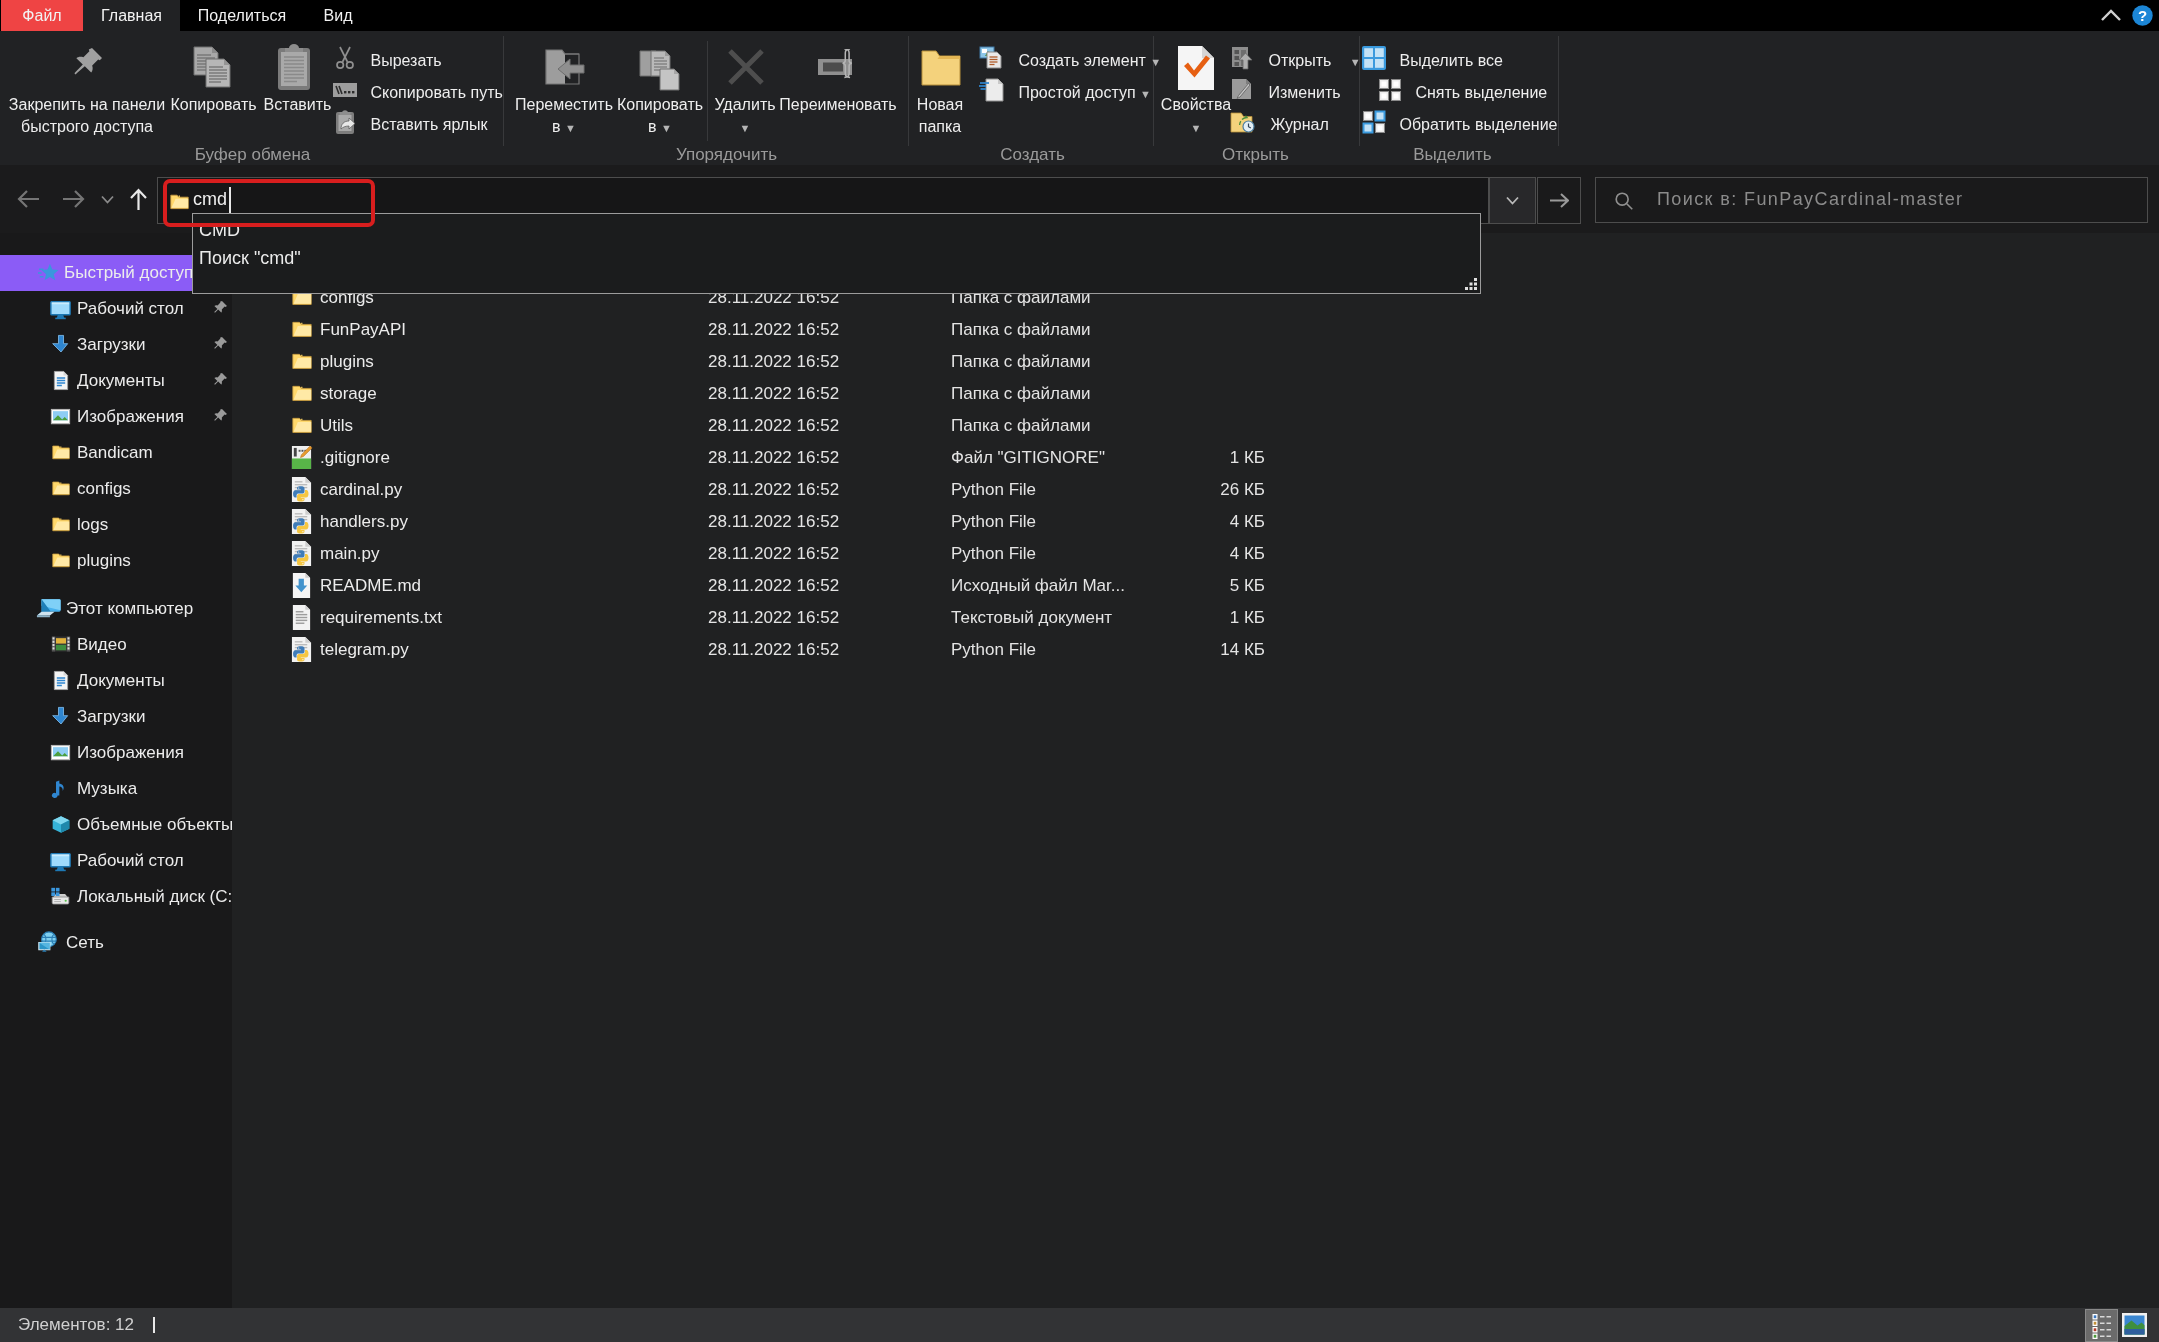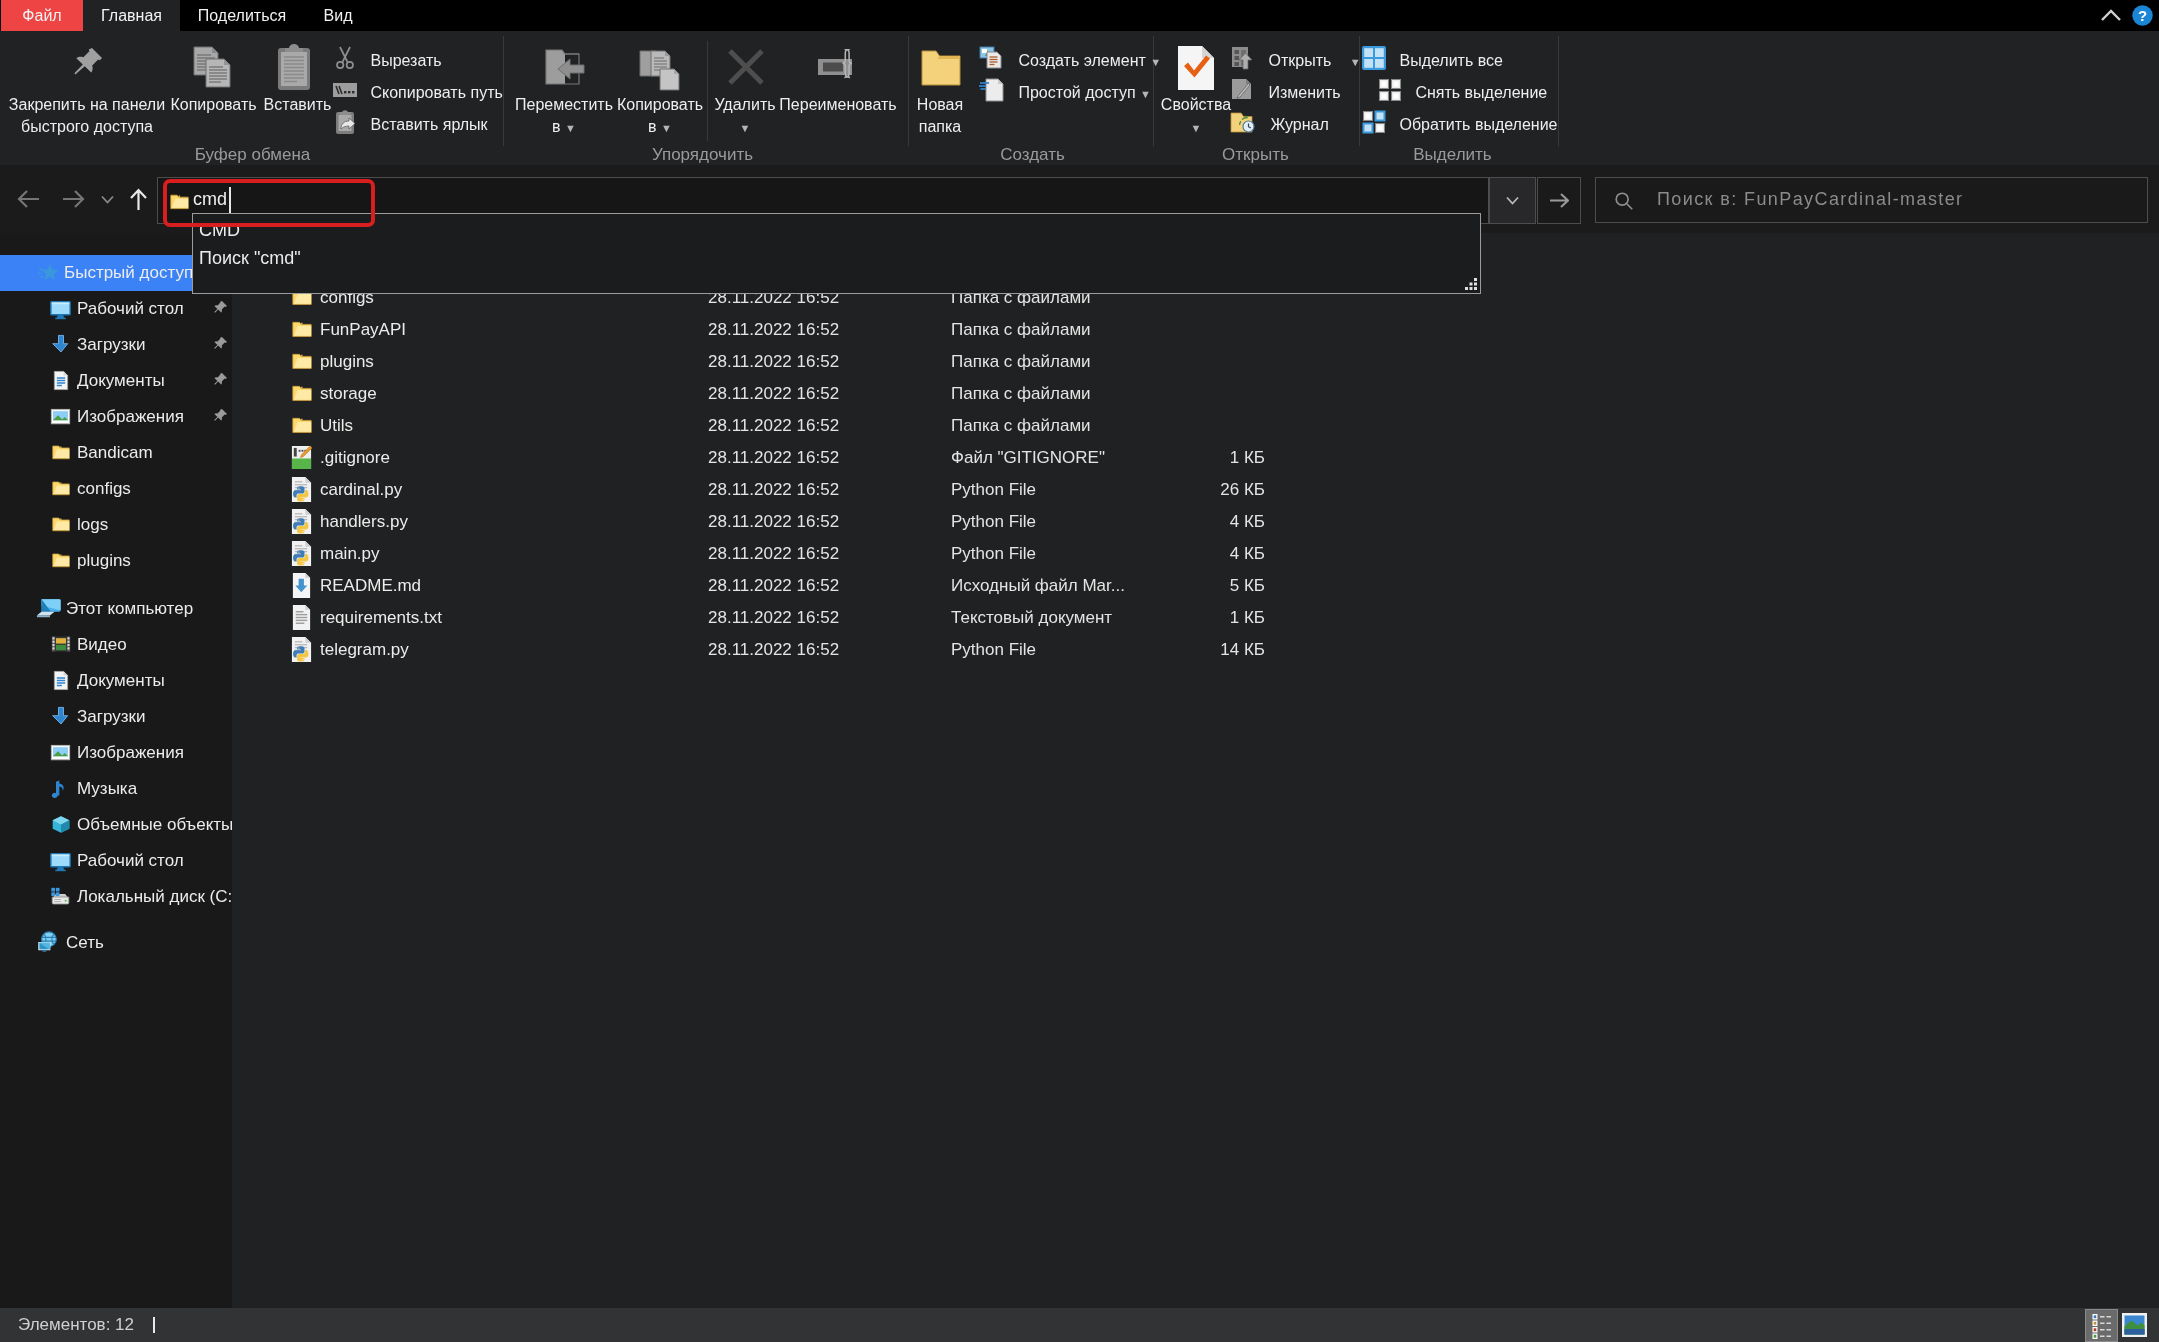--- a/index.html
+++ b/index.html
@@ -217,21 +217,21 @@
     </svg>
 </div>
 <div class="abs" id="ribbon">
   <div class="rsep" style="left:503px"></div>
   <div class="rsep" style="left:707px;top:10px;height:100px"></div>
   <div class="rsep" style="left:908px"></div>
   <div class="rsep" style="left:1153px"></div>
   <div class="rsep" style="left:1359px"></div>
   <div class="rsep" style="left:1558px"></div>
   <div class="glabel" style="left:160px;width:185px;">Буфер обмена</div>
-  <div class="glabel" style="left:610px;width:185px;text-align:center;">Упорядочить</div>
+  <div class="glabel" style="left:634px;width:185px;text-align:center;">Упорядочить</div>
   <div class="glabel" style="left:940px;width:185px;">Создать</div>
   <div class="glabel" style="left:1163px;width:185px;">Открыть</div>
   <div class="glabel" style="left:1360px;width:185px;">Выделить</div>
 
   <div class="rbig" style="left:2px;top:63px;width:170px;">Закрепить на панели<br>быстрого доступа</div>
   <svg class="abs" style="left:70px;top:15px" width="40" height="44" viewBox="0 0 40 44">
     <g fill="#a0a0a0">
         <path d="M22 2 l10 10 -2.2 2.2 -1.6-.6 -6 6 c1 3 .4 5.6-1 7l-6.4-6.4 L7 27 5.6 28.4 4.4 27.2 6 25.6 12.8 18.6 6.4 12.2 c1.4-1.4 4-2 7-1 l6-6 -.6-1.6 Z"></path>
       </g>
   </svg>
@@ -519,21 +519,21 @@
         <rect x="4.5" y="4.5" width="3" height="3"></rect>
         <rect x="9" y="4.5" width="3" height="3"></rect>
         <rect x="0" y="9" width="3" height="3"></rect>
         <rect x="4.5" y="9" width="3" height="3"></rect>
         <rect x="9" y="9" width="3" height="3"></rect>
       </g>
     </svg>
 </div>
 <div class="abs" id="sidebar">
 
-  <div class="srow" style="top:22px;background:#3b82f6;padding-left:36px;">
+  <div class="srow" style="top:22px;background:#8b5cf6;padding-left:36px;">
     <svg class="abs" style="left:38px;top:7px" width="22" height="22" viewBox="0 0 24 24">
         <use href="#star"></use>
       </svg>
     <div class="lbl" style="left:64px;">Быстрый доступ</div>
   </div>
   <div class="srow" style="top:58px;">
     <svg class="abs" style="left:50px;top:8px" width="21" height="21" viewBox="0 0 24 24">
         <use href="#desk"></use>
       </svg>
     <div class="lbl" style="left:77px;">Рабочий стол</div>

